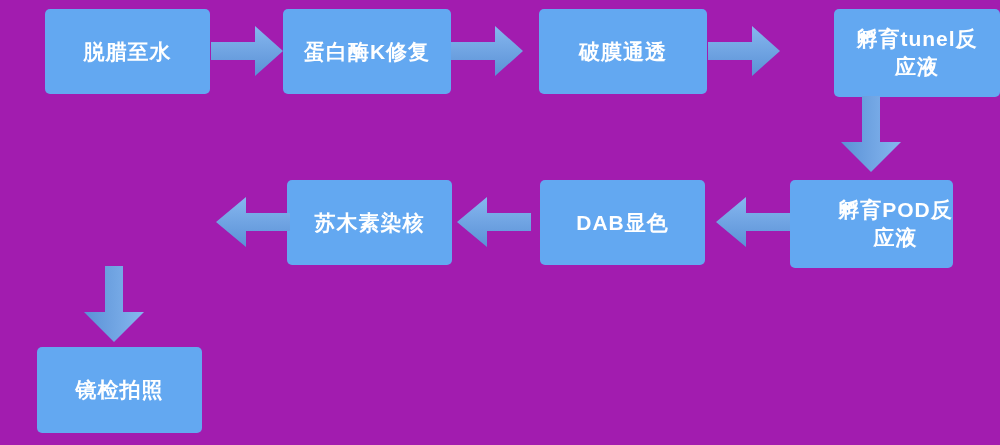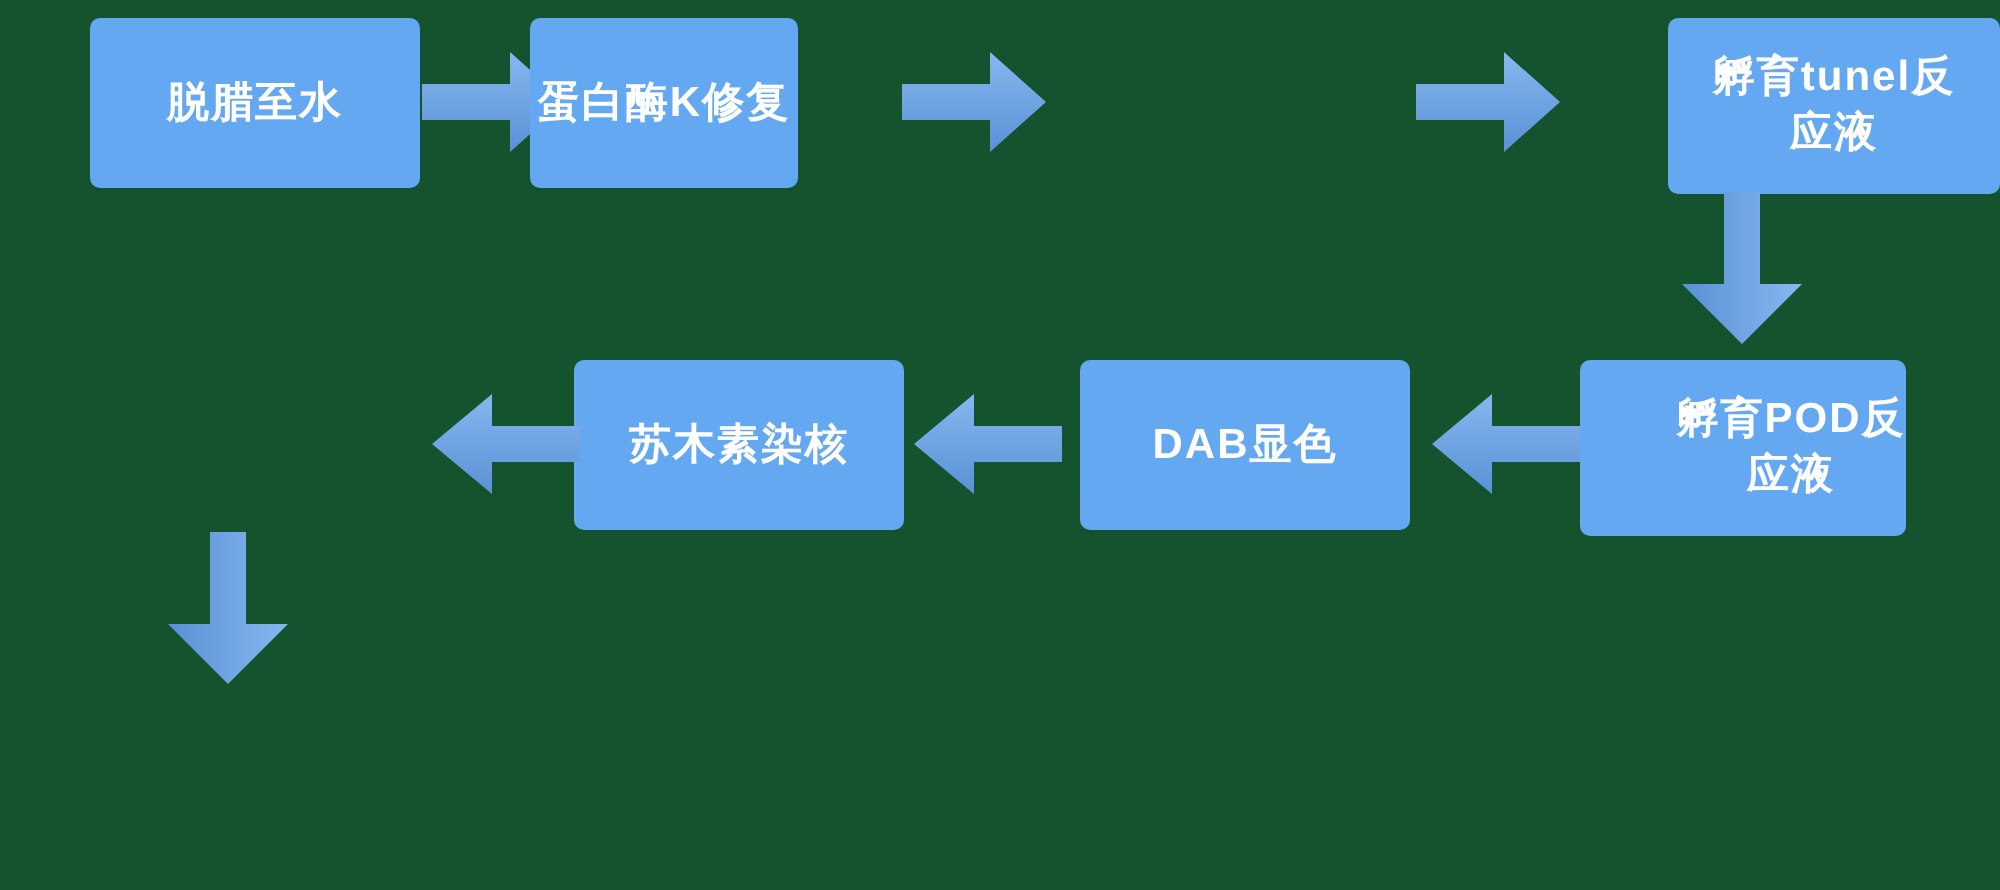--- a/index.html
+++ b/index.html
@@ -5,21 +5,21 @@
   html, body {
     margin: 0;
     padding: 0;
     background: #ffffff;
     font-family: "Liberation Sans", "DejaVu Sans", sans-serif;
   }
   .canvas {
     position: relative;
     width: 1000px;
     height: 445px;
-    background: #14532d;
+    background: #a21caf;
     overflow: hidden;
   }
   .node {
     position: absolute;
     background: #63a8f1;
     border-radius: 5px;
     display: flex;
     align-items: center;
     justify-content: center;
     box-sizing: border-box;
@@ -63,28 +63,31 @@
   </svg>
 
   <div class="node" style="left:45px; top:9px; width:165px; height:85px;">
     <span class="node-label">脱腊至水</span>
   </div>
 
   <svg class="arrow" style="left:211px; top:26px;" width="72" height="50" viewBox="0 0 72 50">
     <polygon points="0,16 44,16 44,0 72,25 44,50 44,34 0,34" fill="url(#gradH)"></polygon>
   </svg>
 
-  <div class="node" style="left:265px; top:9px; width:134px; height:85px;align-items:center;">
+  <div class="node" style="left:283px; top:9px; width:168px; height:85px;align-items:center;">
     <span class="node-label">蛋白酶K修复</span>
   </div>
 
   <svg class="arrow" style="left:451px; top:26px;" width="72" height="50" viewBox="0 0 72 50">
     <polygon points="0,16 44,16 44,0 72,25 44,50 44,34 0,34" fill="url(#gradH)"></polygon>
   </svg>
 
+  <div class="node" style="left:539px; top:9px; width:168px; height:85px;">
+    <span class="node-label">破膜通透</span>
+  </div>
 
   <svg class="arrow" style="left:708px; top:26px;" width="72" height="50" viewBox="0 0 72 50">
     <polygon points="0,16 44,16 44,0 72,25 44,50 44,34 0,34" fill="url(#gradH)"></polygon>
   </svg>
 
   <div class="node" style="left:834px; top:9px; width:166px; height:88px;">
     <span class="node-label">孵育tunel反
 应液</span>
   </div>
 
@@ -115,14 +118,17 @@
 
   <svg class="arrow" style="left:216px; top:197px;" width="74" height="50" viewBox="0 0 74 50">
     <polygon points="74,16 30,16 30,0 0,25 30,50 30,34 74,34" fill="url(#gradH)"></polygon>
   </svg>
 
 
   <svg class="arrow" style="left:84px; top:266px;" width="60" height="76" viewBox="0 0 60 76">
     <polygon points="21,0 39,0 39,46 60,46 30,76 0,46 21,46" fill="url(#gradV)"></polygon>
   </svg>
 
+  <div class="node" style="left:37px; top:347px; width:165px; height:86px;">
+    <span class="node-label">镜检拍照</span>
+  </div>
 
 </div>
 
 </body></html>

